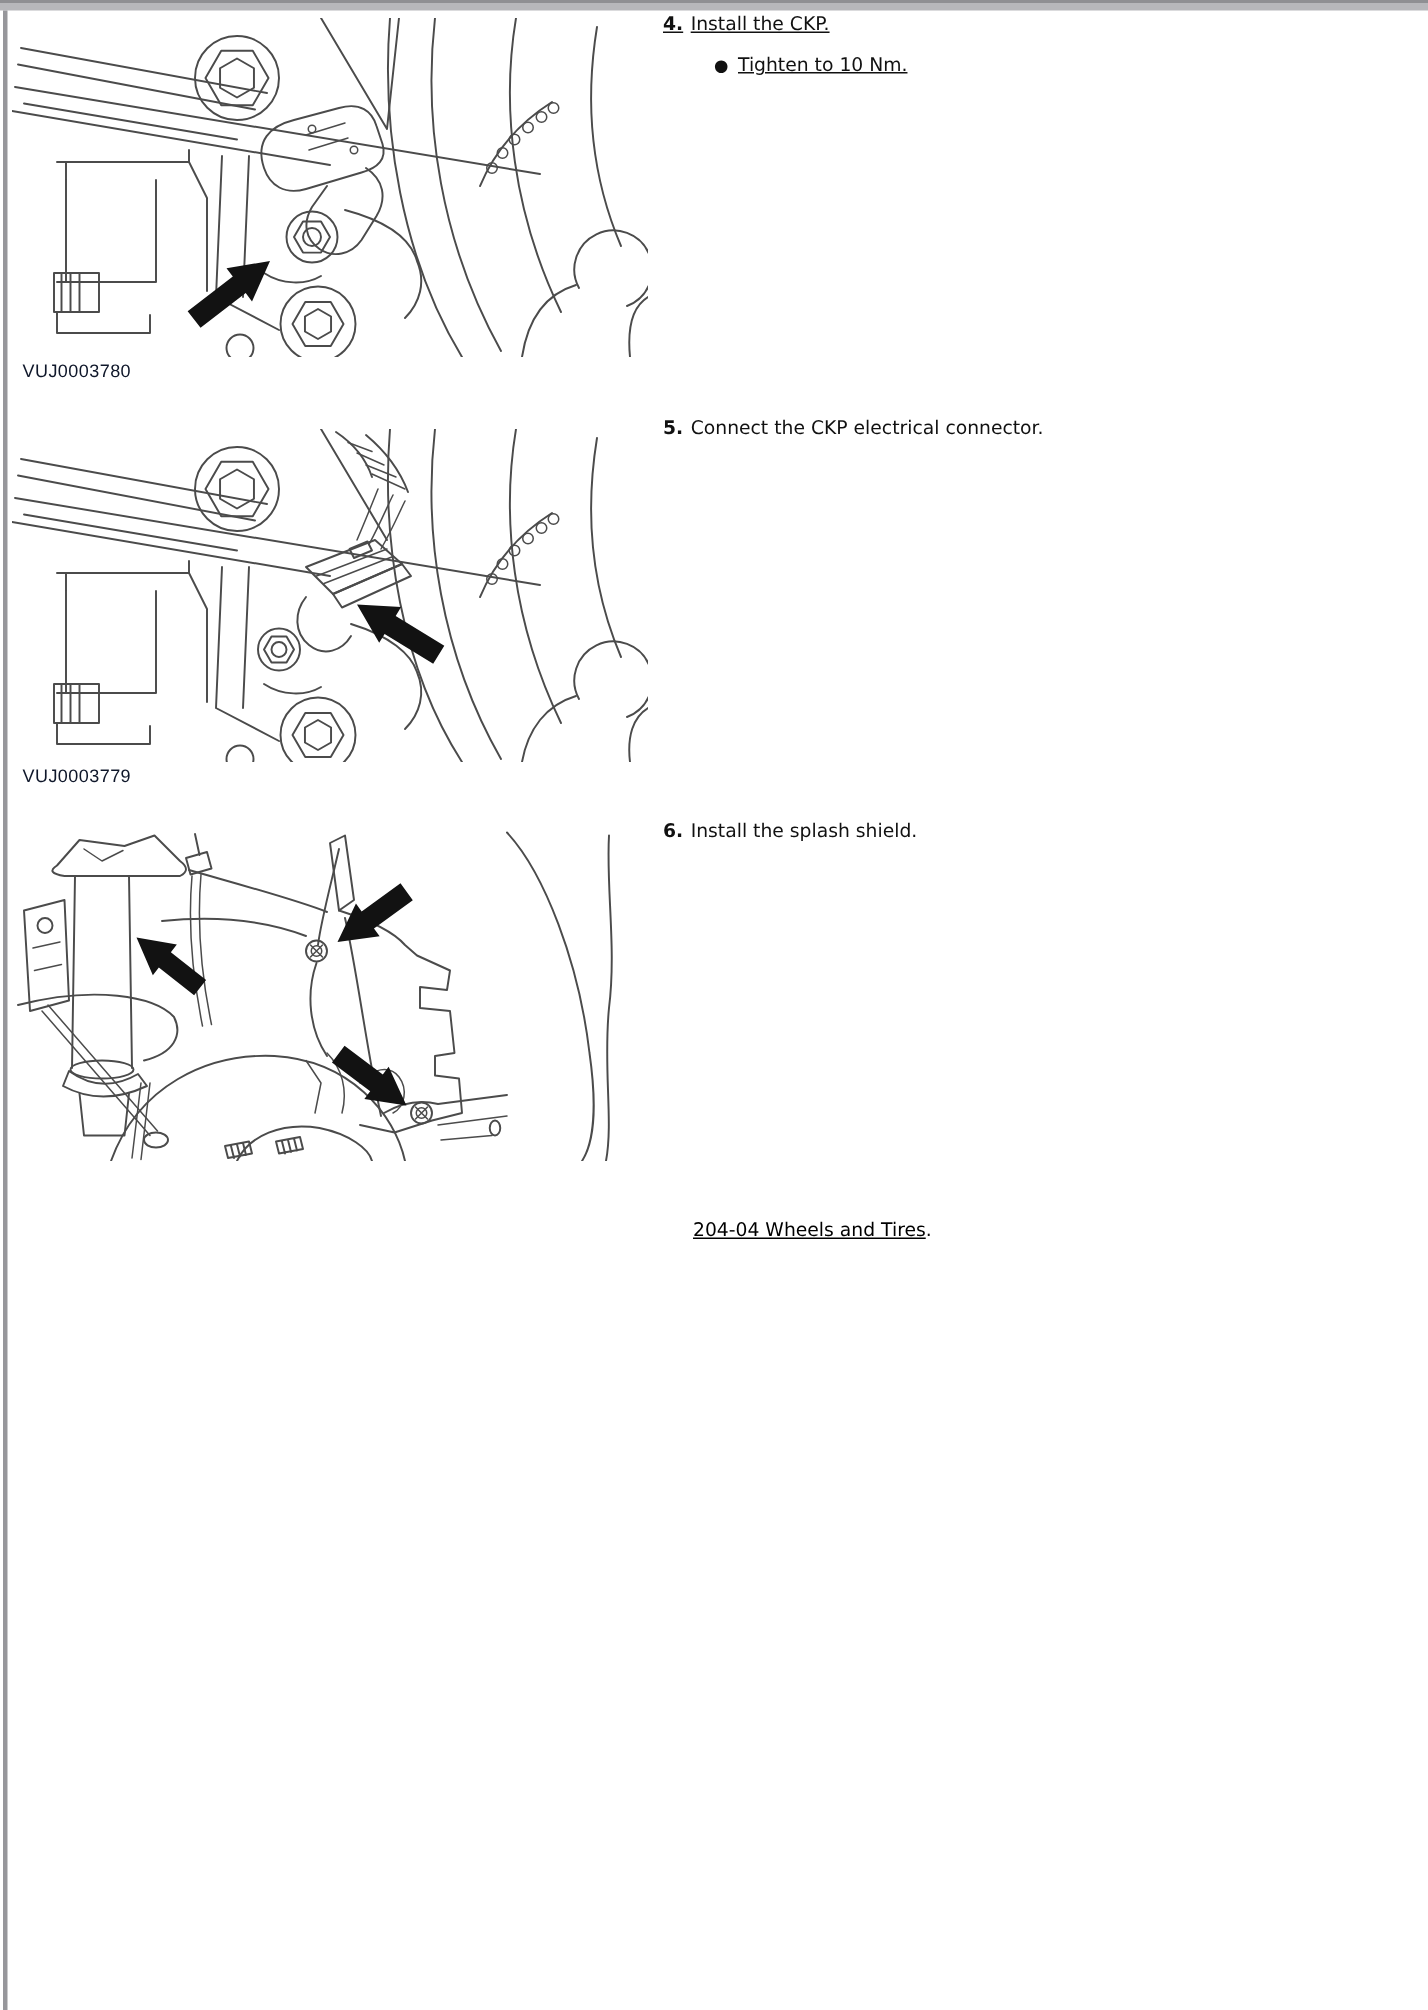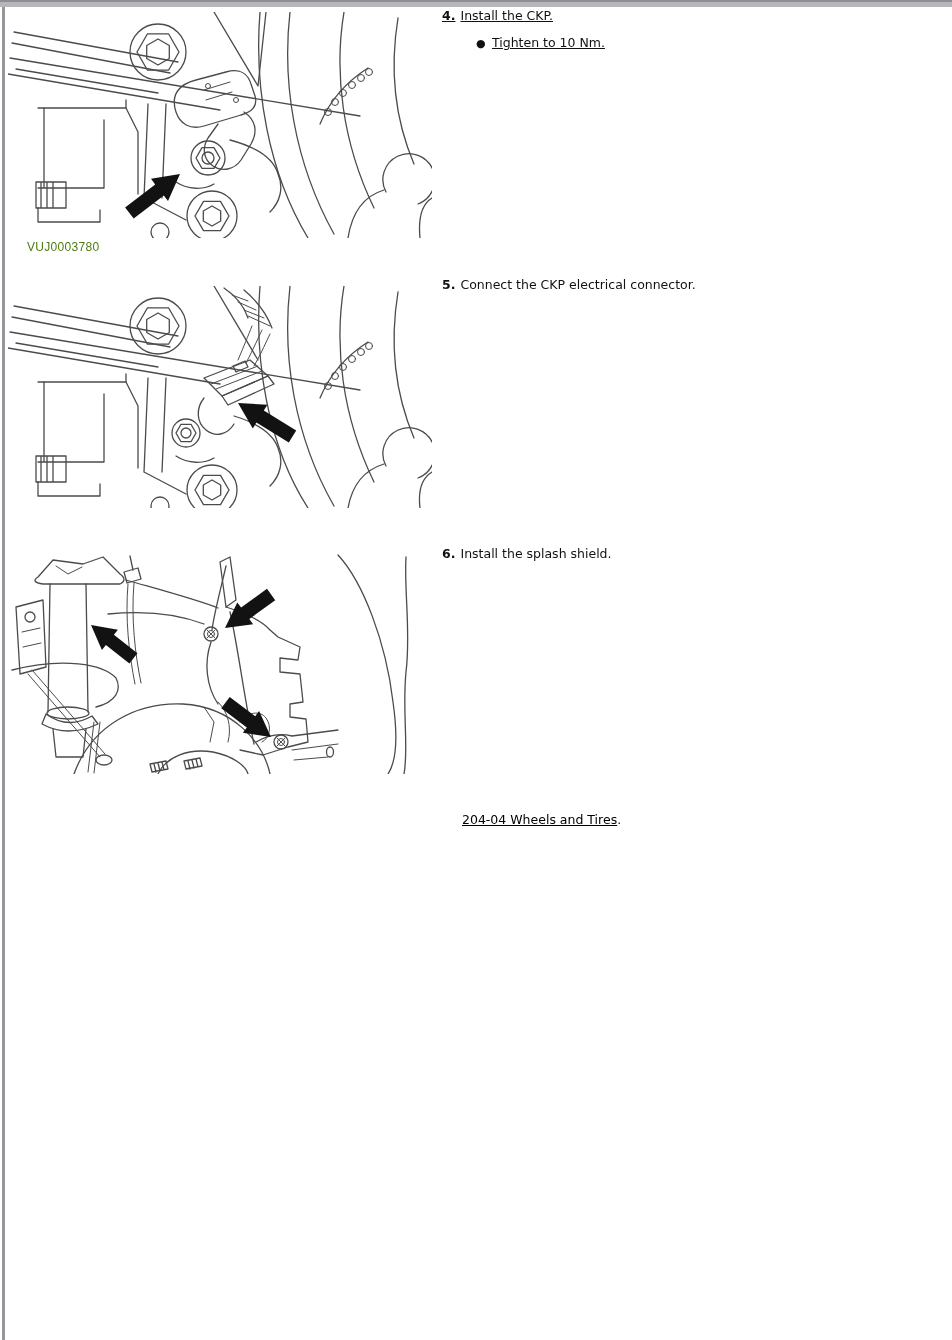--- a/index.html
+++ b/index.html
@@ -13,21 +13,21 @@
   .left-border { position:absolute; left:2px; top:7px; width:3px; height:1333px;
                  background:#97979b; }
 
   
   figure { position:absolute; left:8px; width:424px; }
   .fig1 { top:12px; }
   .fig2 { top:286px; }
   .fig3 { top:552px; }
   figure svg { display:block; }
   figcaption { font-family:"Liberation Sans", sans-serif; font-size:12px;
-               color:#4d7c0f; letter-spacing:.3px; margin:2px 0 0 19px; }
+               color:#0f172a; letter-spacing:.3px; margin:2px 0 0 7px; }
 
   .art { fill:none; stroke:#4b4b4b; stroke-width:1.3; stroke-linecap:round; stroke-linejoin:round; }
   .thin { stroke-width:1; }
   .arrow { fill:#121212; stroke:none; }
 
   
   .step { position:absolute; left:442px; width:508px; font-size:12.5px;
           line-height:17px; color:#111; }
   .step .row { white-space:nowrap; }
   .step .num { font-weight:bold; margin-right:5px; }
@@ -163,20 +163,21 @@
         <circle class="thin" cx="335" cy="81" r="3.5"></circle>
         <circle class="thin" cx="344" cy="73" r="3.5"></circle>
         <circle class="thin" cx="353" cy="66" r="3.5"></circle>
         <circle class="thin" cx="361" cy="60" r="3.5"></circle>
         <path d="M340,222 C344,200 356,184 376,178"></path>
         <path d="M412,222 C410,205 414,192 424,186"></path>
         <path d="M378,180 A26,26 0 1 1 410,192"></path>
       </g>
       <polygon class="arrow" points="230,117 259.4,118.7 255.8,124.6 288.2,144.5 280.8,156.5 248.4,136.6 244.8,142.5"></polygon>
     </svg>
+    <figcaption>VUJ0003779</figcaption>
   </figure>
 
   <figure class="fig3">
     <svg width="424" height="222" viewBox="0 0 424 222">
       <g class="art">
 
         <path d="M30,25 L45,8 L75,12 L95,5 L112,22 Q120,28 112,32 L35,32 Q22,30 30,25 Z"></path>
         <path class="thin" d="M48,14 L60,22 L74,15"></path>
 
         <path d="M42,32 L40,160 M78,32 L80,160"></path>

